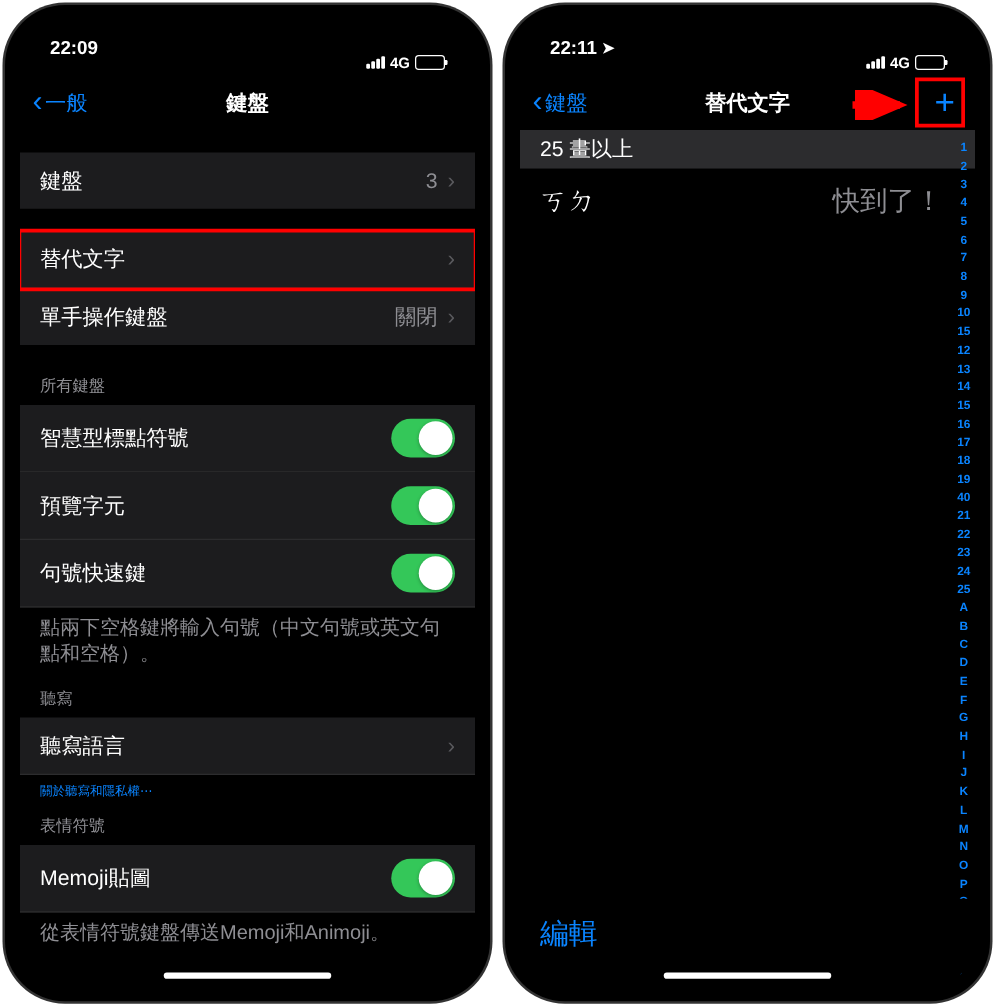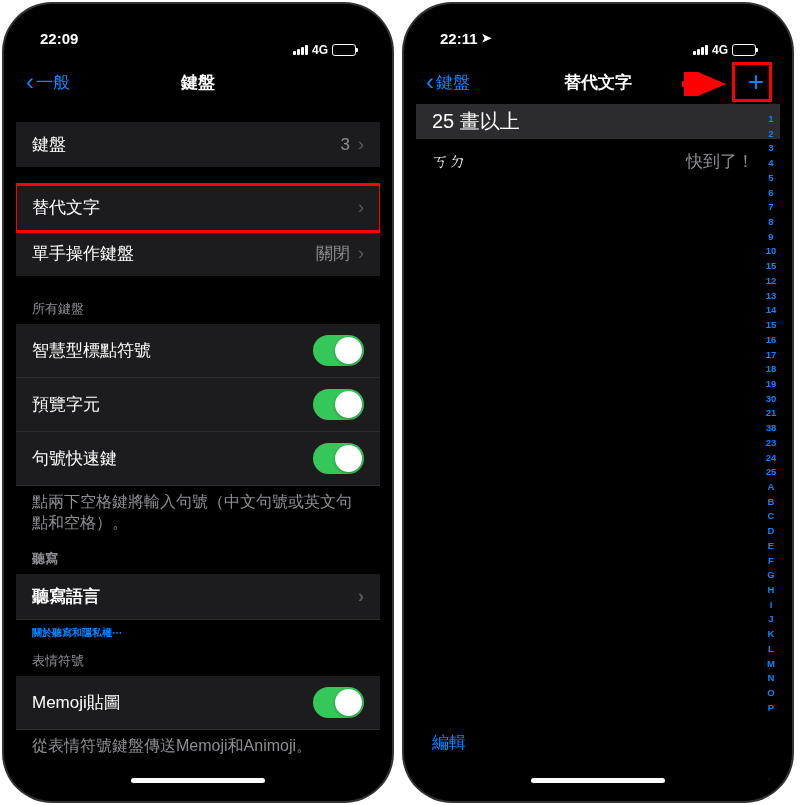--- a/index.html
+++ b/index.html
@@ -155,29 +155,29 @@
     width: 134px;
     height: 5px;
     background: #fff;
     border-radius: 3px;
     z-index: 20;
   }
   
   .group-header {
     background: #2c2c2e;
     color: #fff;
-    font-size: 20px;
+    font-size: 17px;
     padding: 4px 16px;
   }
   .entry-row {
     display: flex;
     justify-content: space-between;
     padding: 11px 26px 11px 16px;
     color: #fff;
-    font-size: 17px;
+    font-size: 22px;
     background: #000;
   }
   .entry-phrase { color: #8e8e93; }
   .index-bar {
     position: absolute;
     right: 2px;
     top: 96px;
     bottom: 50px;
     width: 14px;
     display: flex;
@@ -190,21 +190,21 @@
     font-weight: 600;
   }
   .bottom-toolbar {
     position: absolute;
     bottom: 0;
     left: 0;
     right: 0;
     height: 70px;
     padding: 12px 16px 0;
     color: #0a84ff;
-    font-size: 17px;
+    font-size: 23px;
     background: #000;
   }
   .add-highlight {
     position: absolute;
     top: 46px;
     right: 8px;
     width: 40px;
     height: 40px;
     border: 3px solid #ff0000;
     z-index: 30;
@@ -290,21 +290,21 @@
           <span>預覽字元</span>
           <div class="toggle"></div>
         </div>
         <div class="cell">
           <span>句號快速鍵</span>
           <div class="toggle"></div>
         </div>
         <div class="footer-text">點兩下空格鍵將輸入句號（中文句號或英文句點和空格）。</div>
       </div>
 
-      <div class="section" style="margin-top:4px;font-weight:bold;">
+      <div class="section" style="margin-top:4px;">
         <div class="section-header">聽寫</div>
         <div class="cell">
           <span>聽寫語言</span>
           <span class="chevron">›</span>
         </div>
         <div class="link-text">關於聽寫和隱私權⋯</div>
       </div>
 
       <div class="section" style="margin-top:0;">
         <div class="section-header">表情符號</div>
@@ -384,23 +384,23 @@
         <span>10</span>
         <span>15</span>
         <span>12</span>
         <span>13</span>
         <span>14</span>
         <span>15</span>
         <span>16</span>
         <span>17</span>
         <span>18</span>
         <span>19</span>
-        <span>30</span>
+        <span>40</span>
         <span>21</span>
-        <span>38</span>
+        <span>22</span>
         <span>23</span>
         <span>24</span>
         <span>25</span>
         <span>A</span>
         <span>B</span>
         <span>C</span>
         <span>D</span>
         <span>E</span>
         <span>F</span>
         <span>G</span>

